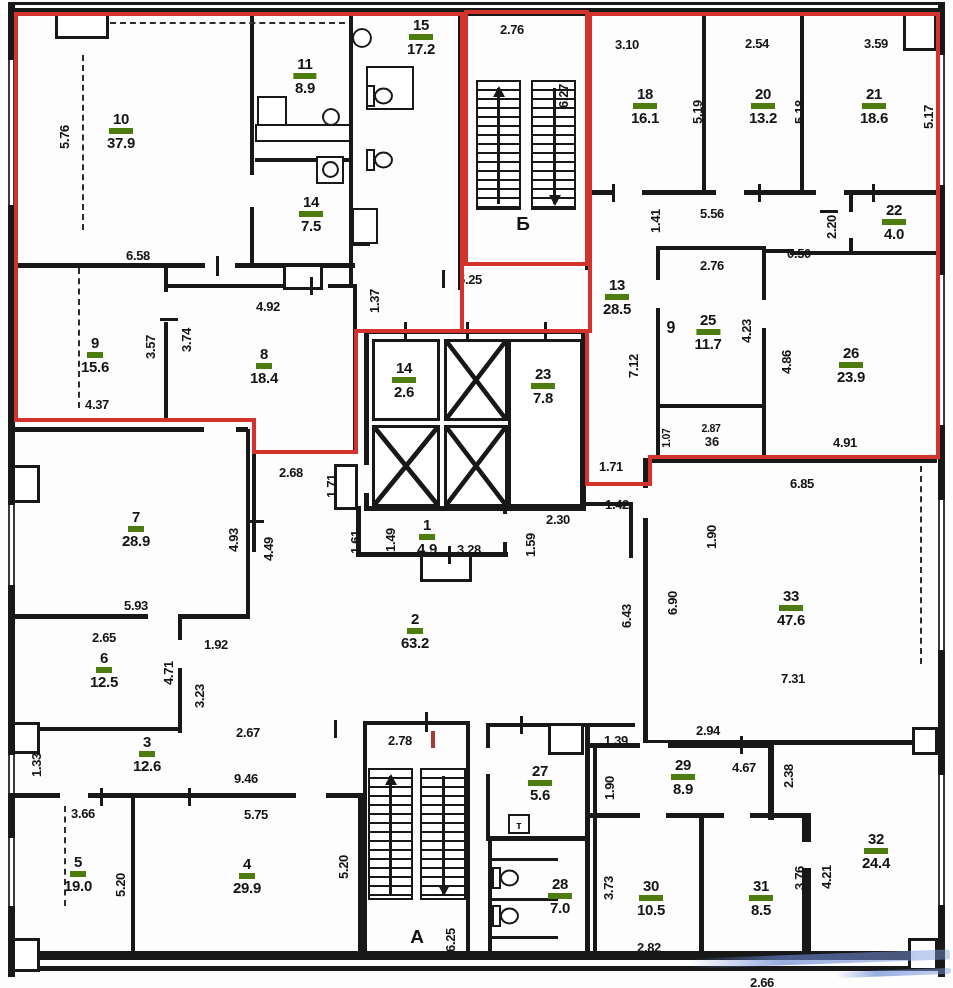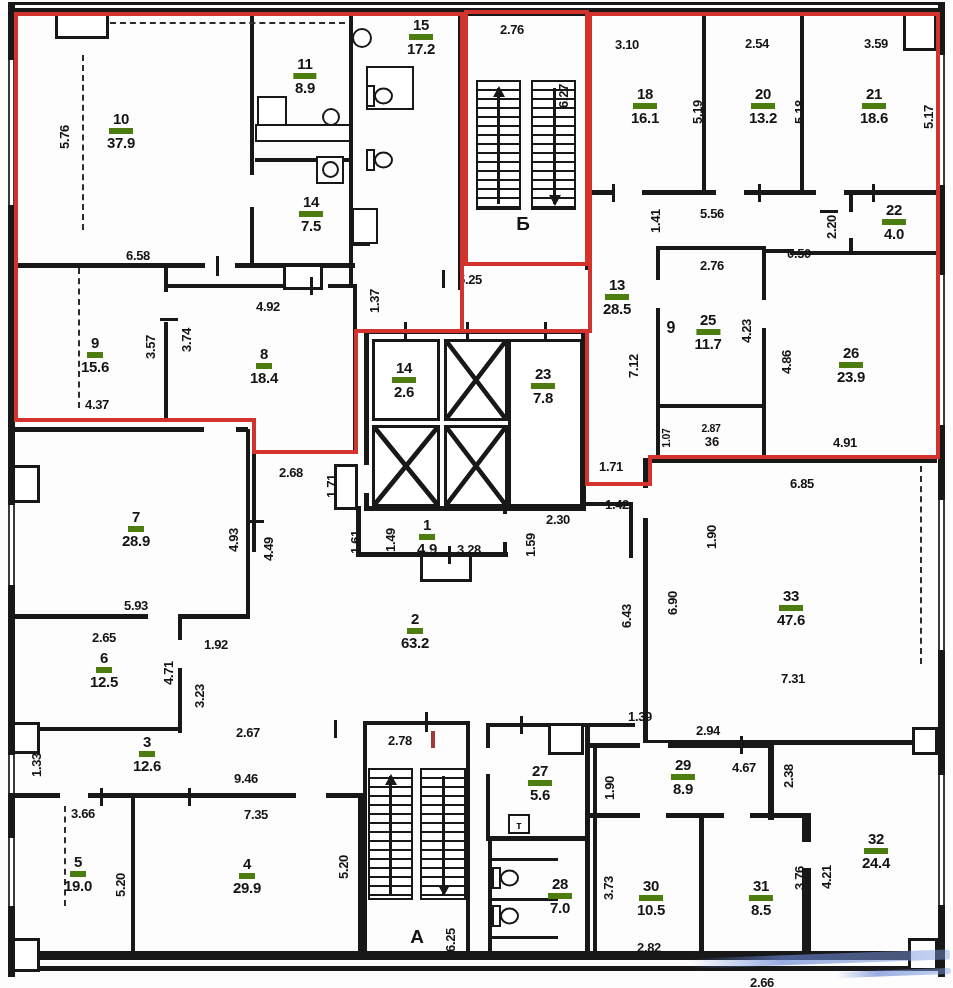--- a/index.html
+++ b/index.html
@@ -406,26 +406,26 @@
     <div class="dim rot" style="left: 268px; top: 549px; position: absolute;">4.49</div>
     <div class="dim" style="left: 136px; top: 605px; position: absolute;">5.93</div>
     <div class="dim" style="left: 104px; top: 637px; position: absolute;">2.65</div>
     <div class="dim rot" style="left: 168px; top: 673px; position: absolute;">4.71</div>
     <div class="dim" style="left: 216px; top: 644px; position: absolute;">1.92</div>
     <div class="dim rot" style="left: 199px; top: 696px; position: absolute;">3.23</div>
     <div class="dim" style="left: 248px; top: 732px; position: absolute;">2.67</div>
     <div class="dim" style="left: 246px; top: 778px; position: absolute;">9.46</div>
     <div class="dim rot" style="left: 36px; top: 765px; position: absolute;">1.33</div>
     <div class="dim" style="left: 83px; top: 813px; position: absolute;">3.66</div>
-    <div class="dim" style="left: 256px; top: 814px; position: absolute;">7.35</div>
+    <div class="dim" style="left: 256px; top: 814px; position: absolute;">5.75</div>
     <div class="dim rot" style="left: 120px; top: 885px; position: absolute;">5.20</div>
     <div class="dim rot" style="left: 343px; top: 867px; position: absolute;">5.20</div>
     <div class="dim" style="left: 400px; top: 740px; position: absolute;">2.78</div>
     <div class="dim rot" style="left: 450px; top: 940px; position: absolute;">6.25</div>
-    <div class="dim" style="left: 616px; top: 716px; position: absolute; margin-left: 24px;">1.39</div>
+    <div class="dim" style="left: 616px; top: 740px; position: absolute;">1.39</div>
     <div class="dim rot" style="left: 609px; top: 788px; position: absolute;">1.90</div>
     <div class="dim" style="left: 744px; top: 767px; position: absolute;">4.67</div>
     <div class="dim rot" style="left: 788px; top: 776px; position: absolute;">2.38</div>
     <div class="dim rot" style="left: 608px; top: 888px; position: absolute;">3.73</div>
     <div class="dim" style="left: 649px; top: 947px; position: absolute;">2.82</div>
     <div class="dim" style="left: 762px; top: 947px; position: absolute; margin-top: 35px;">2.66</div>
     <div class="dim rot" style="left: 799px; top: 878px; position: absolute;">3.76</div>
     <div class="dim rot" style="left: 826px; top: 877px; position: absolute;">4.21</div>
     <div class="dim" style="left: 802px; top: 483px; position: absolute;">6.85</div>
     <div class="dim rot" style="left: 711px; top: 537px; position: absolute;">1.90</div>

